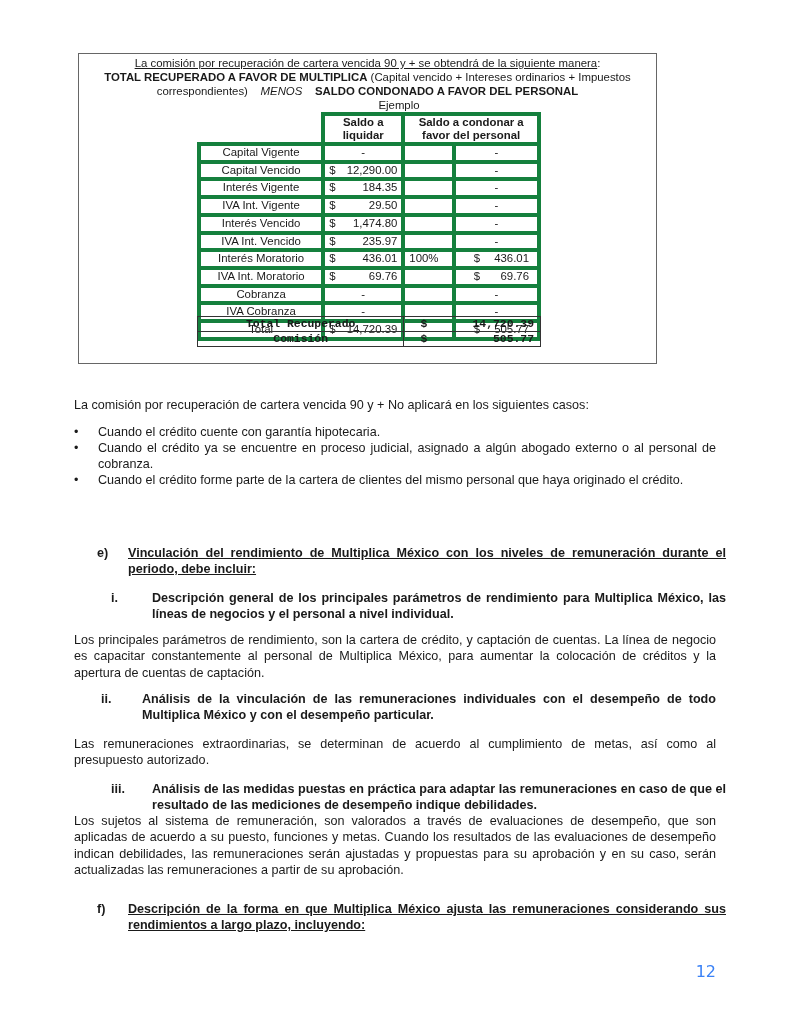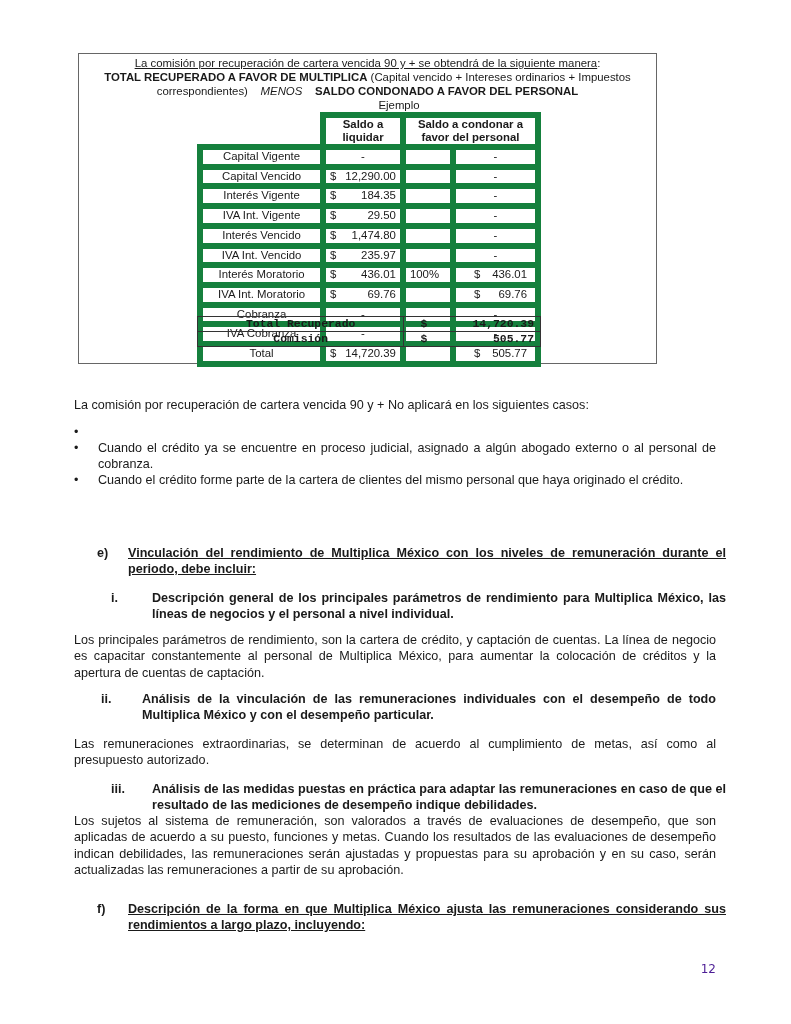--- a/index.html
+++ b/index.html
@@ -8,38 +8,38 @@
   .page { position: absolute; left: 0; top: 0; width: 791px; height: 968px; }
 
   .box { position: absolute; left: 78px; top: 53px; width: 579px; height: 311px;
          border: 1.5px solid #666; box-sizing: border-box; }
   .box-line { position: absolute; left: 0; width: 100%; text-align: center; font-size: 11.4px; line-height: 14px; white-space: nowrap; }
   .u { text-decoration: underline; }
   .b { font-weight: bold; }
   .i { font-style: italic; }
 
   table.ex { position: absolute; border-collapse: collapse; font-size: 11.4px; }
-  table.ex td { border: 6px solid #15803d; padding: 0 4px; height: 13.7px; line-height: 13.7px; white-space: nowrap; }
+  table.ex td { border: 4px solid #15803d; padding: 0 4px; height: 13.7px; line-height: 13.7px; white-space: nowrap; }
   table.ex td.lbl { text-align: center; }
   table.ex td.hdr { font-weight: bold; text-align: center; line-height: 13px; }
   table.ex td.blank { border: none; }
   .money { display: flex; justify-content: space-between; }
   .center { text-align: center; }
 
   table.sum { position: absolute; border-collapse: collapse; font-size: 11.4px; font-weight: bold; }
   table.sum td { border: 1.5px solid #333; padding: 0 6px; height: 14px; line-height: 14px; white-space: nowrap; font-family: Liberation Mono, monospace; }
 
   .p { position: absolute; font-size: 12.6px; line-height: 16.3px; text-align: justify; }
   .bullet { position: absolute; font-size: 12.6px; line-height: 16.3px; }
   .bullet .dot { position: absolute; left: 0; top: 0; }
   .bullet .txt { position: absolute; left: 24px; }
   .head { position: absolute; font-size: 12.6px; line-height: 16.3px; font-weight: bold; text-align: justify; }
   .head .mark { position: absolute; left: 0; top: 0; }
   .head .txt { position: absolute; margin-left: 9px; }
-  .pnum { position: absolute; right: 75px; top: 962px; font-family: "DejaVu Sans", sans-serif; font-size: 12px; color: #4c1d95; }
+  .pnum { position: absolute; right: 75px; top: 962px; font-family: "DejaVu Sans", sans-serif; font-size: 16px; color: #3b82f6; }
 </style>
 </head>
 <body>
 
 <div class="page">
 
   <div class="box">
     <div class="box-line" style="top:2px;">
       <span class="u">La comisión por recuperación de cartera vencida 90 y + se obtendrá de la siguiente manera</span><span>:</span>
     </div>
@@ -208,20 +208,21 @@
           <td style="border-left:none; text-align:right;">505.77</td>
         </tr>
       </tbody>
     </table>
   </div>
 
   <div class="p" style="left:74px; top:397px; width:642px;">La comisión por recuperación de cartera vencida 90 y + No aplicará en los siguientes casos:</div>
 
   <div class="bullet" style="left:74px; top:424px; width:642px; height:16px;">
     <span class="dot">•</span>
+    <span class="txt">Cuando el crédito cuente con garantía hipotecaria.</span>
   </div>
   <div class="bullet" style="left:74px; top:440px; width:642px; height:33px;">
     <span class="dot">•</span>
     <span class="txt" style="width:618px; text-align:justify;">Cuando el crédito ya se encuentre en proceso judicial, asignado a algún abogado externo o al personal de cobranza.</span>
   </div>
   <div class="bullet" style="left:74px; top:472px; width:642px; height:16px;">
     <span class="dot">•</span>
     <span class="txt">Cuando el crédito forme parte de la cartera de clientes del mismo personal que haya originado el crédito.</span>
   </div>
 

